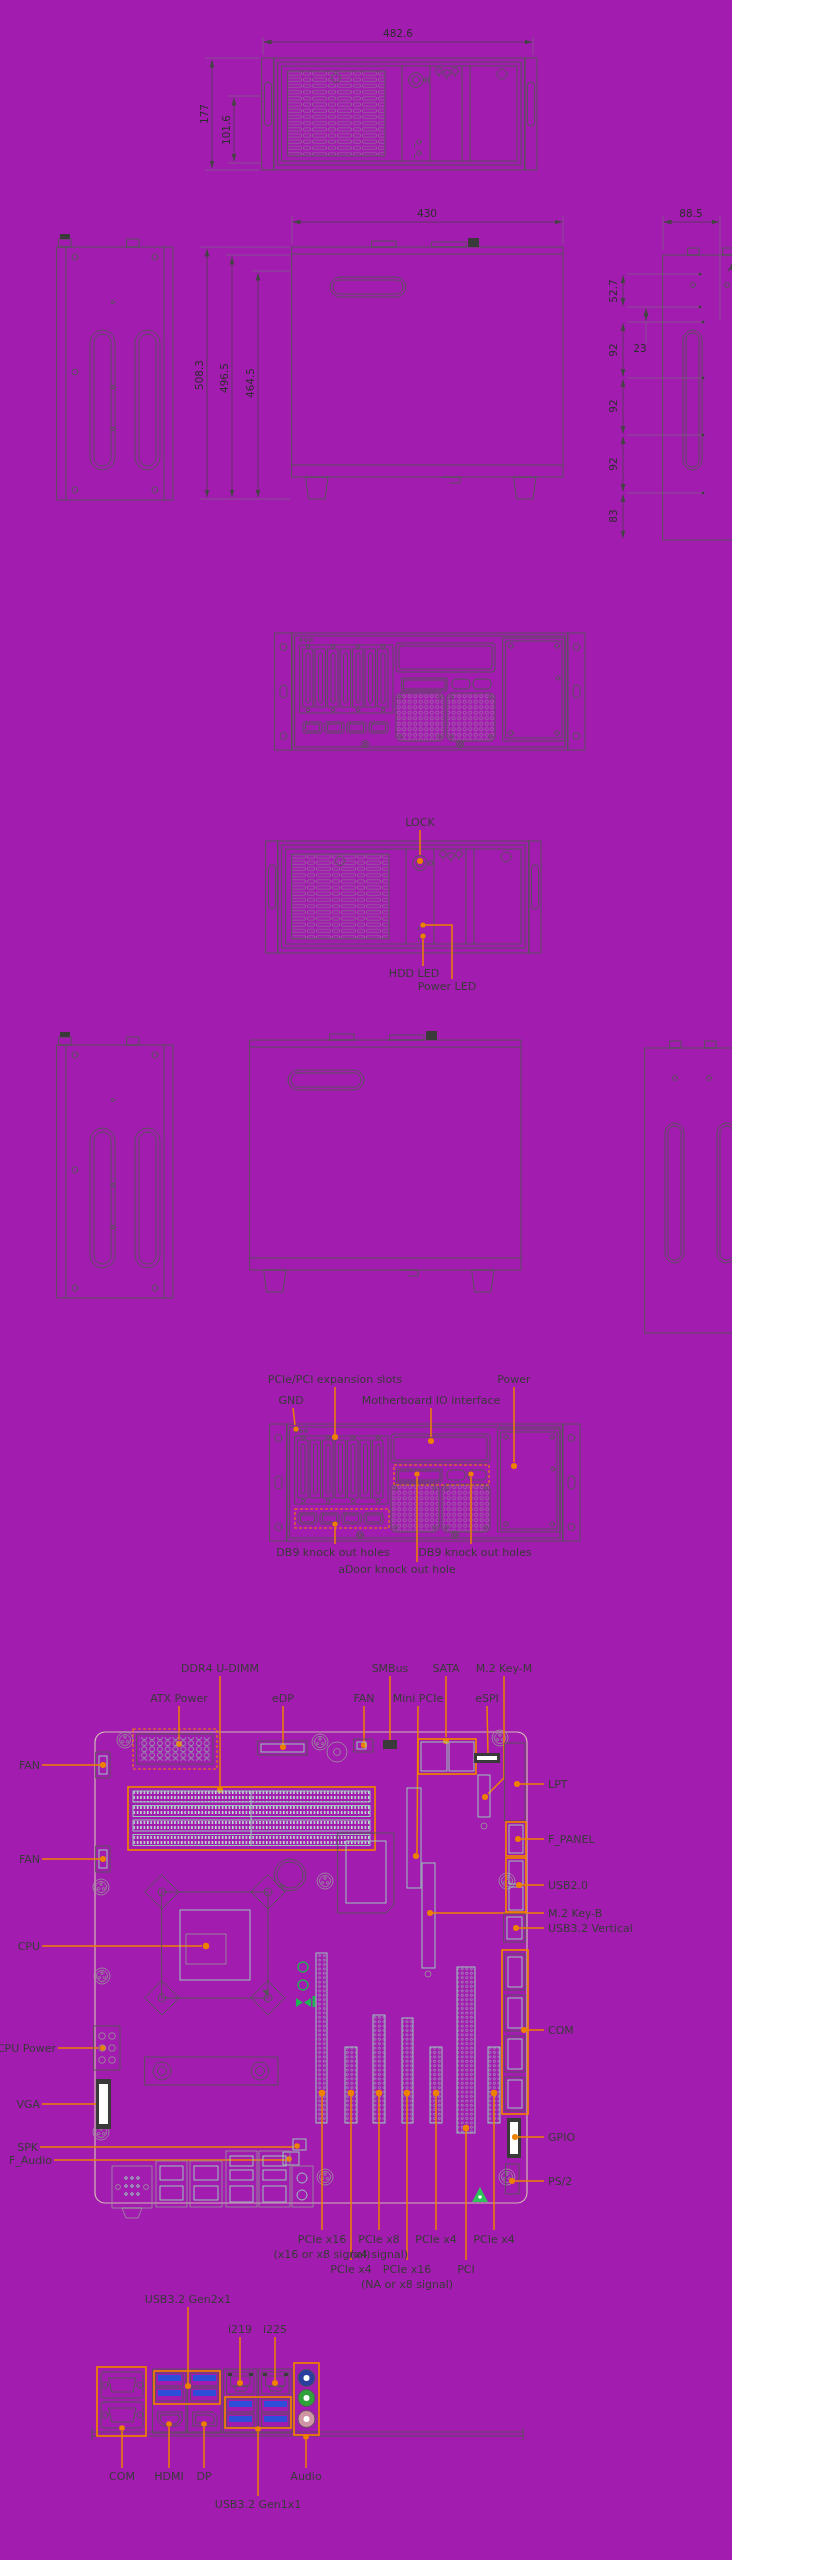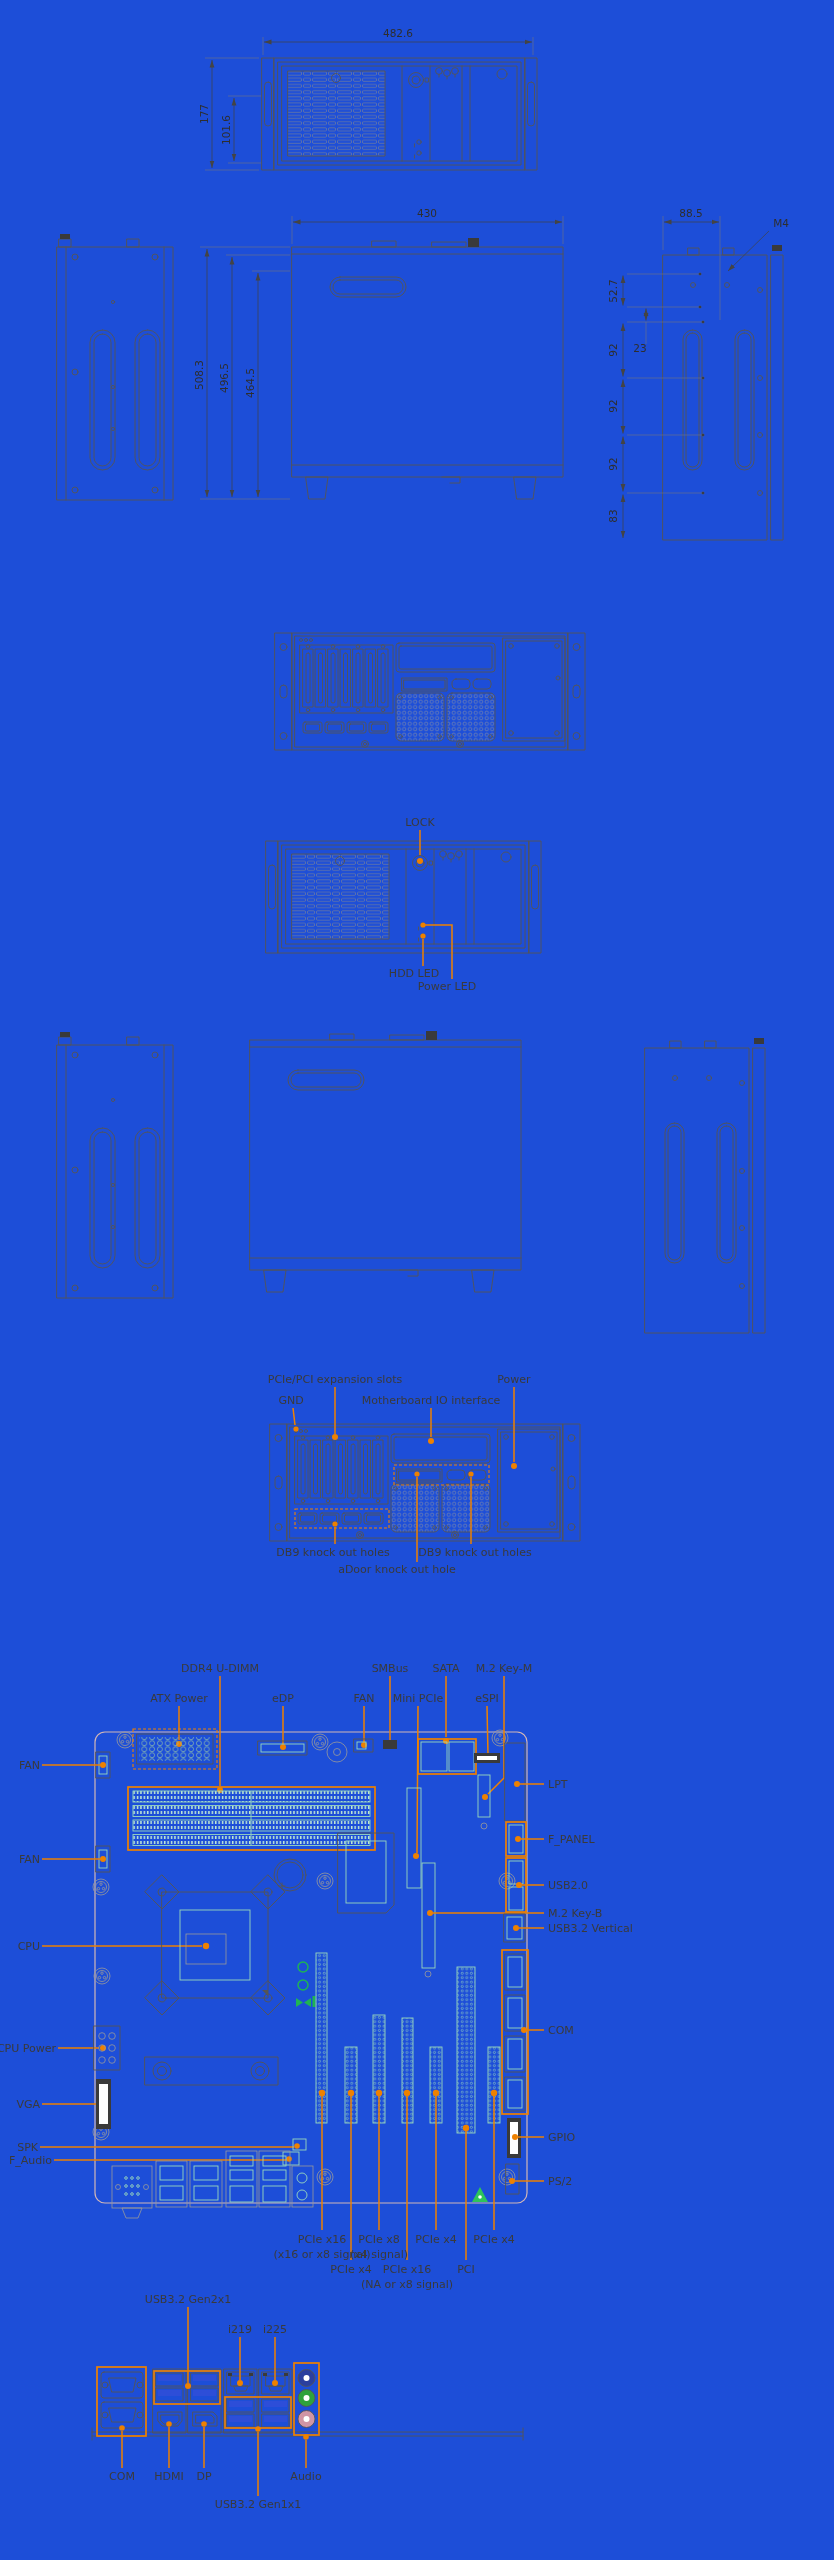--- a/index.html
+++ b/index.html
@@ -1,16 +1,16 @@
 <!DOCTYPE html>
 <html><head>
 <meta charset="utf-8">
 <style>
   html,body{margin:0;padding:0;background:#fff;}
-  .canvas{position:relative;width:834px;height:2560px;background:#1d4ed8;overflow:hidden;
+  .canvas{position:relative;width:732px;height:2560px;background:#a21caf;overflow:hidden;
           font-family:"Liberation Sans",sans-serif;}
   svg{display:block}
   .ln{fill:none;stroke:#555;stroke-width:.9;stroke-linecap:round;stroke-linejoin:round}
   .lnf{stroke:#555;stroke-width:.9}
   .thin{fill:none;stroke:#7a7a7a;stroke-width:.55}
   .dim{fill:none;stroke:#444;stroke-width:.7}
   .dimt{font:10.5px "DejaVu Sans",sans-serif;fill:#2e2e2e}
   .lbl{font:11px "DejaVu Sans",sans-serif;fill:#3a3a3a}
   .mid{text-anchor:middle}
   .end{text-anchor:end}

